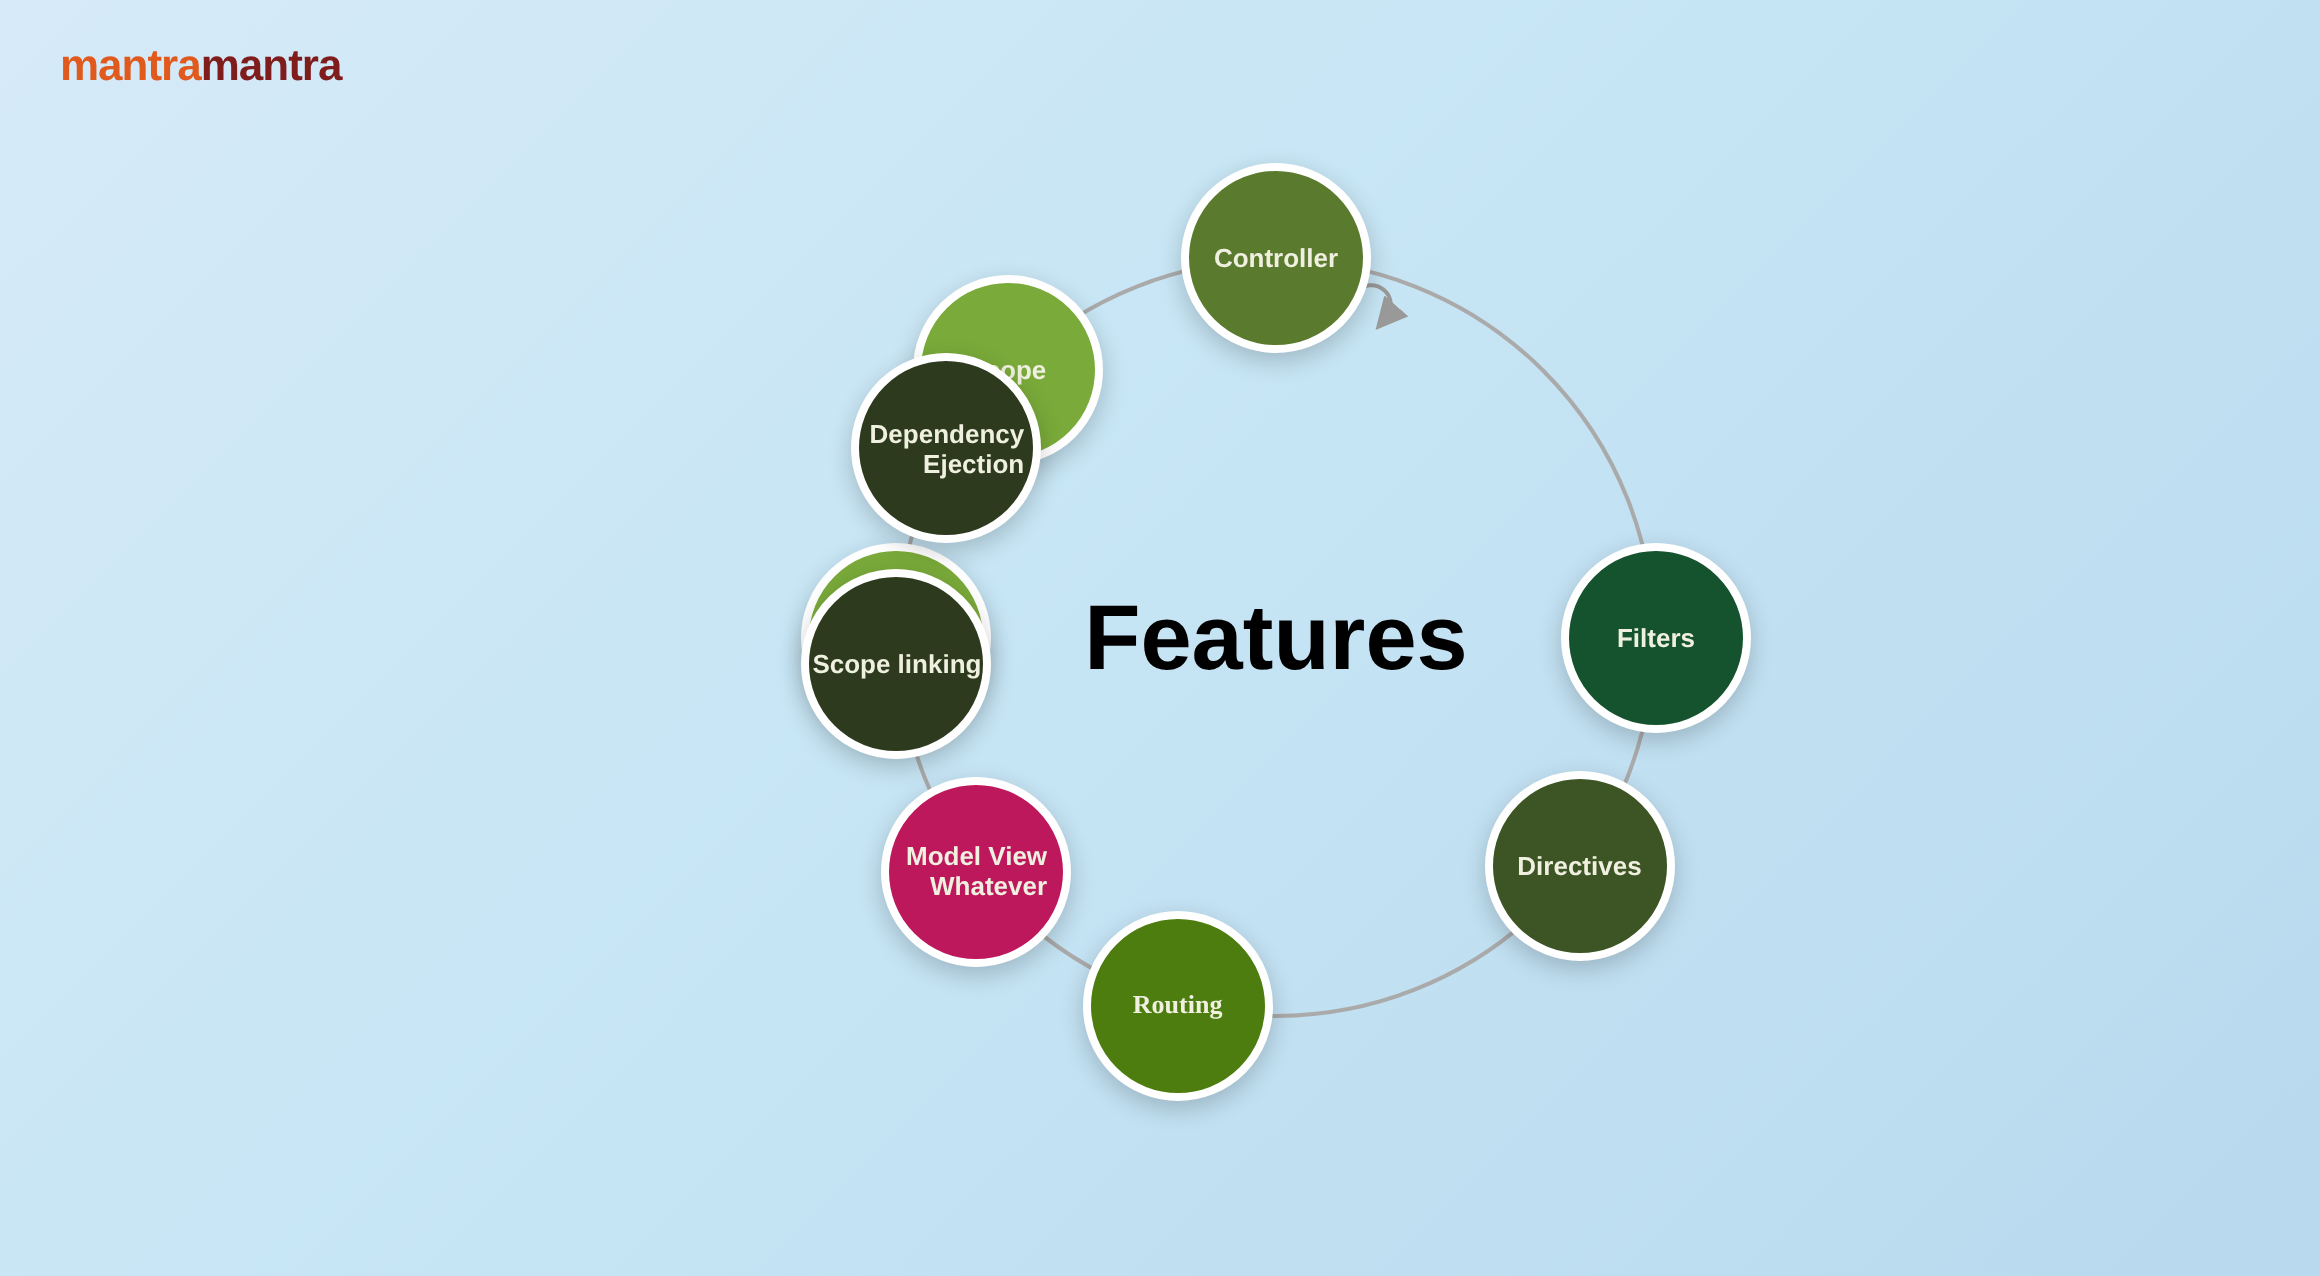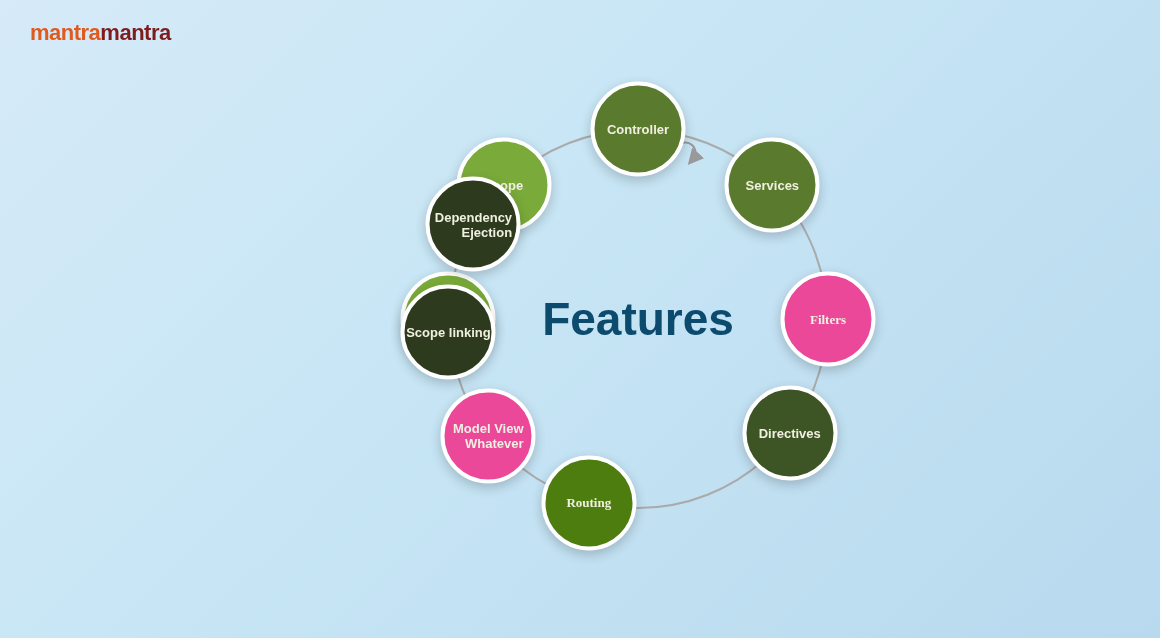--- a/index.html
+++ b/index.html
@@ -44,21 +44,21 @@
     }
     .center-text .core {
       font-size: 46px;
       font-weight: 900;
       color: #1a1a1a;
       line-height: 1.1;
     }
     .center-text .features {
       font-size: 46px;
       font-weight: 900;
-      color: #0c4a6e;
+      color: #000000;
       line-height: 1.1;
     }
 
     
     .orbit-ring {
       position: absolute;
       top: 50%;
       left: 50%;
       transform: translate(-50%, -50%);
       width: 380px;
@@ -124,20 +124,19 @@
     <path d="M 255 42 A 5 5 0 0 1 270 55" stroke="#999" stroke-width="2" fill="none" marker-end="url(#arrowhead)"></path>
   </svg>
 
   <div class="center-text">
     <div class="features">Features</div>
   </div>
 
 <div class="node light" style="left: 100px; top: 290px; background-color: rgb(122, 170, 58);">Data-<br>Binding</div>
     <div class="node light" style="left: 155.65px; top: 155.65px; background-color: rgb(122, 170, 58);">Scope</div>
     <div class="node medium" style="left: 290px; top: 100px; background-color: rgb(90, 122, 46);">Controller</div>
-    <div class="node medium" style="left: 424.35px; top: 155.65px; background-color: rgb(90, 122, 46);">Services</div>
-    <div class="node medium-dark" style="left: 480px; top: 290px; background-color: #ec4899; font-family: Liberation Serif, serif;">Filters</div>
+    <div class="node medium-dark" style="left: 480px; top: 290px; background-color: #14532d;">Filters</div>
     <div class="node medium-dark" style="left: 441.741px; top: 404.345px; background-color: rgb(61, 84, 36);">Directives</div>
     <div class="node dark" style="left: 240.824px; top: 473.526px; background-color: #4d7c0f; font-family: Liberation Serif, serif;">Routing</div>
-    <div class="node dark" style="left: 140.278px; top: 406.976px; background-color: #ec4899;">Model View<br>Whatever</div>
+    <div class="node dark" style="left: 140.278px; top: 406.976px; background-color: #be185d;">Model View<br>Whatever</div>
     <div class="node dark" style="left: 100.463px; top: 303.254px; background-color: rgb(45, 58, 30);">Scope linking</div>
     <div class="node dark" style="left: 125.455px; top: 195px; background-color: rgb(45, 58, 30);">Dependency<br>Ejection</div>
   </div>
 
 </body></html>

